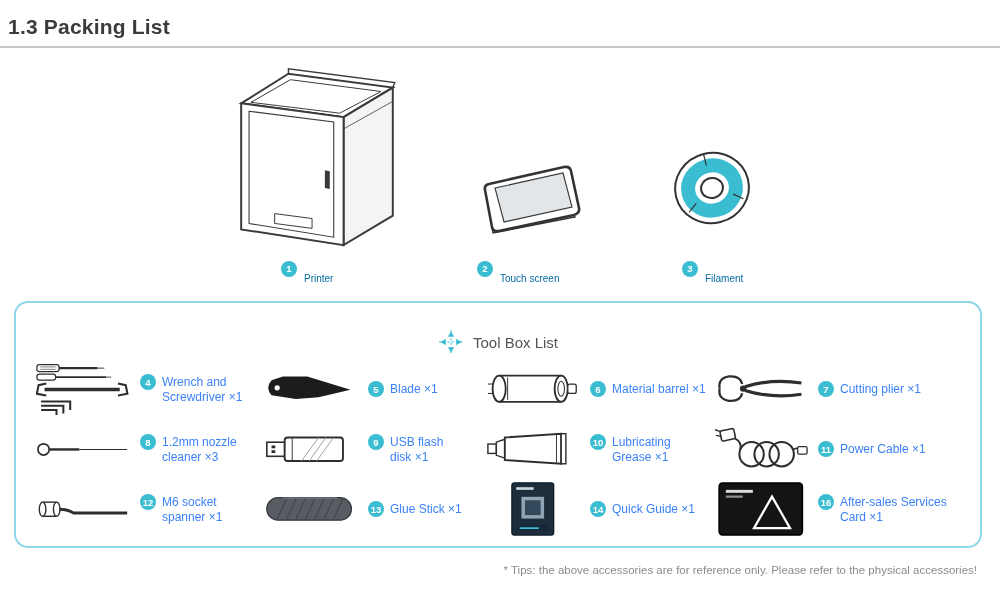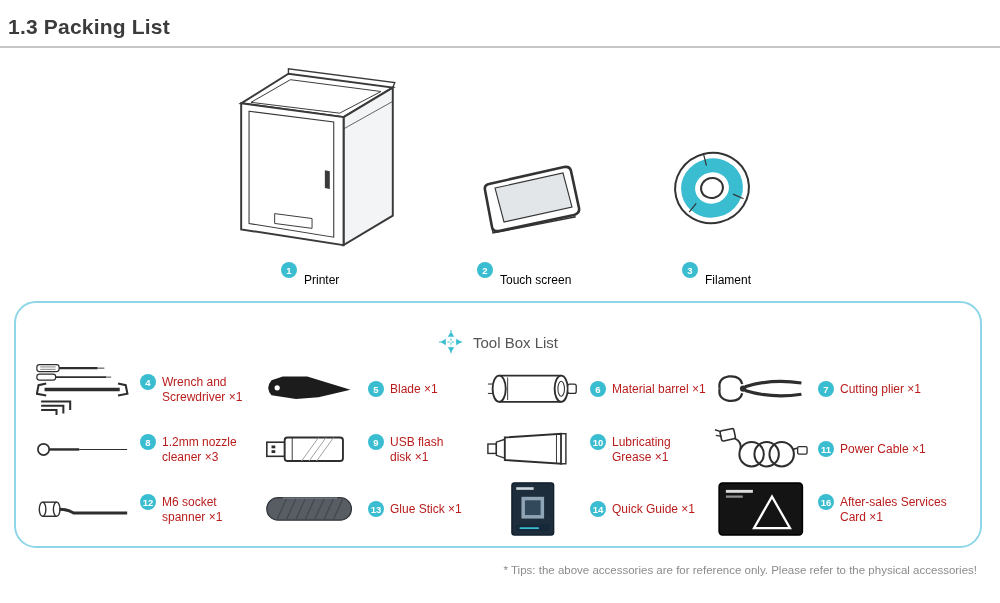--- a/index.html
+++ b/index.html
@@ -15,37 +15,37 @@
   .touch-illus     { left:478px; top:162px; width:110px; height:75px; }
   .filament-illus  { left:666px; top:138px; width:92px;  height:100px; }
 
   .item-label { position:absolute; display:flex; align-items:center; gap:7px; }
   .label-printer  { left:281px; top:253px; }
   .label-touch    { left:477px; top:253px; }
   .label-filament { left:682px; top:253px; }
 
   .badge { width:16px; height:16px; min-width:16px; border-radius:50%; background:var(--accent,#3bbdd1);
            color:#fff; font-size:9.5px; font-weight:bold; display:flex; align-items:center; justify-content:center; }
-  .item-text { font-size:12px; color:#000000;margin-top:20px; }
+  .item-text { font-size:10px; color:#0369a1;margin-top:20px; }
 
   
   .toolbox { position:absolute; left:14px; top:301px; width:968px; height:247px;
-             border:2px solid var(--panel-border,#8fd7e8); border-radius:22px; background:#fff; }
+             border:2px solid var(--panel-border,#8fd7e8); border-radius:14px; background:#fff; }
   .toolbox-header { position:absolute; top:26px; left:0; width:100%; display:flex; justify-content:center; align-items:center; gap:9px; }
   .toolbox-title { font-size:15px; color:#555; }
   .toolbox-header svg { width:26px; height:26px; display:block; }
 
   .tool-grid { position:absolute; top:56px; left:20px; width:928px; display:grid;
                grid-template-columns:228px 222px 228px 1fr; grid-auto-rows:60px; }
   .tool-cell { display:flex; align-items:center; gap:10px; }
   .tool-icon { width:94px; min-width:94px; height:54px; display:flex; align-items:center; justify-content:center; }
   .tool-icon svg { max-width:100%; max-height:100%; display:block; }
   .tool-text { display:flex; align-items:flex-start; gap:6px; }
   .tool-text .badge { margin-top:0; }
-  .tool-label { font-size:12px; color:#b91c1c; line-height:14.5px; white-space:pre-line; max-width:150px; padding-top:1px; }
+  .tool-label { font-size:12px; color:#3b82f6; line-height:14.5px; white-space:pre-line; max-width:150px; padding-top:1px; }
 
   .tips { position:absolute; right:23px; top:564px; font-size:11.5px; color:#8b8b8b; }
 
   .accent-fill { fill:var(--accent,#3bbdd1); }
   .accent-stroke { stroke:var(--accent,#3bbdd1); }
   .filament-ring { stroke:var(--accent,#3bbdd1); }
 </style>
 </head>
 <body>
 

